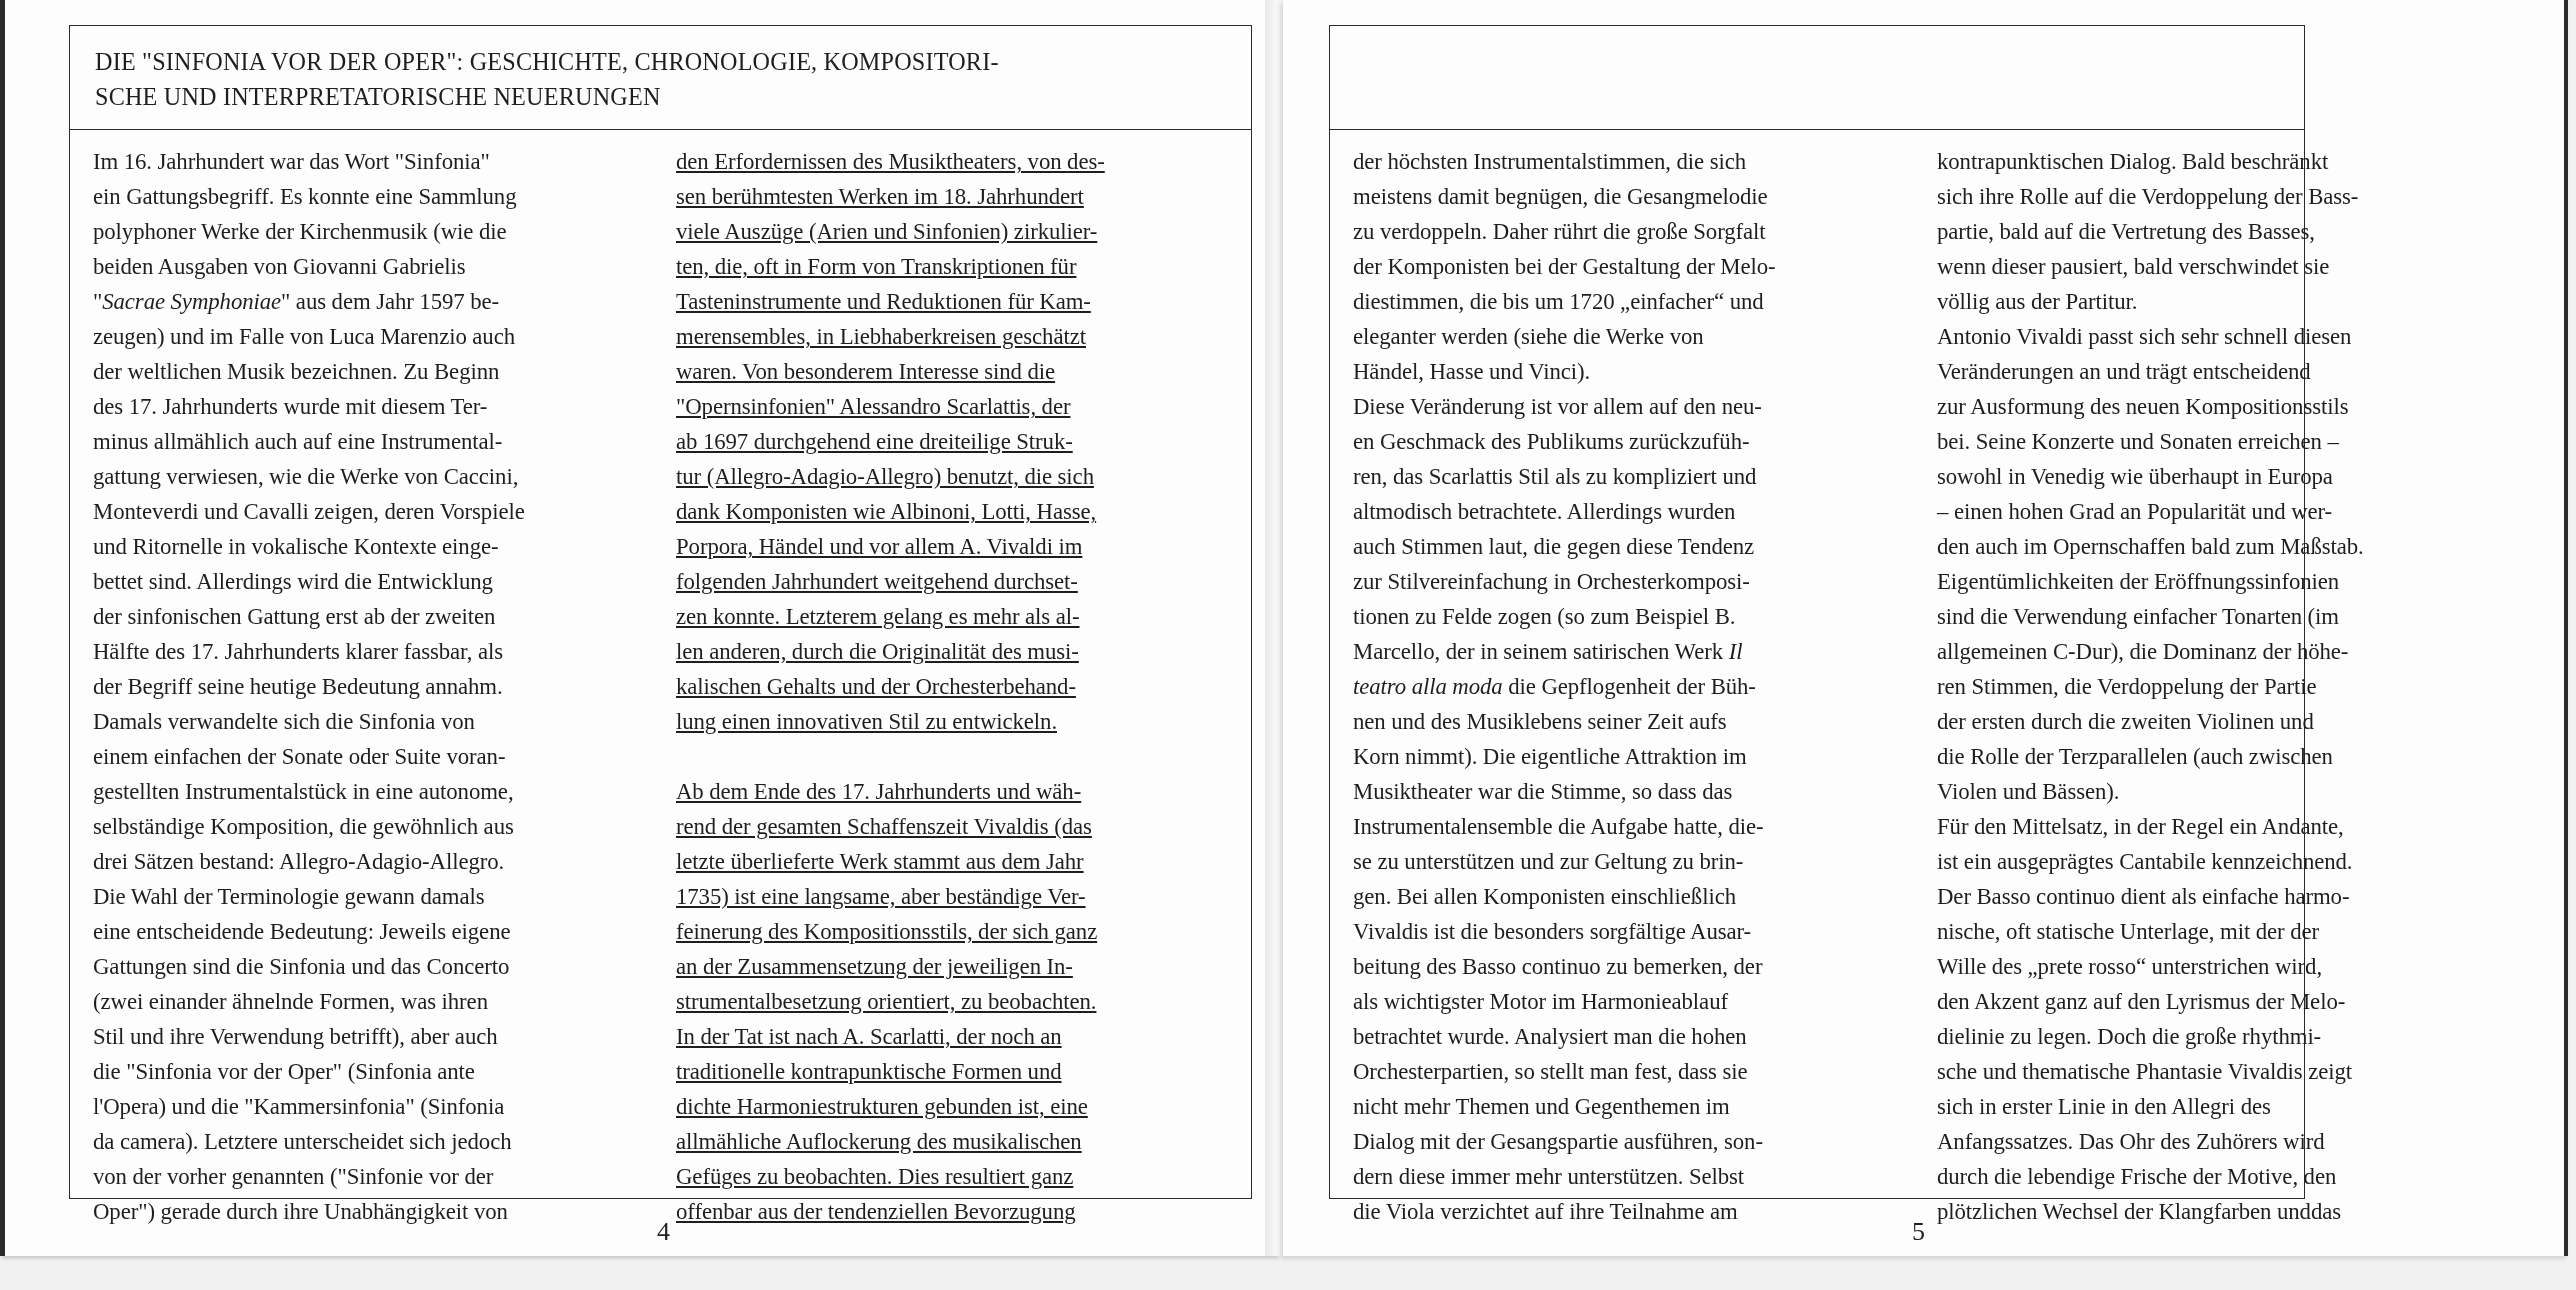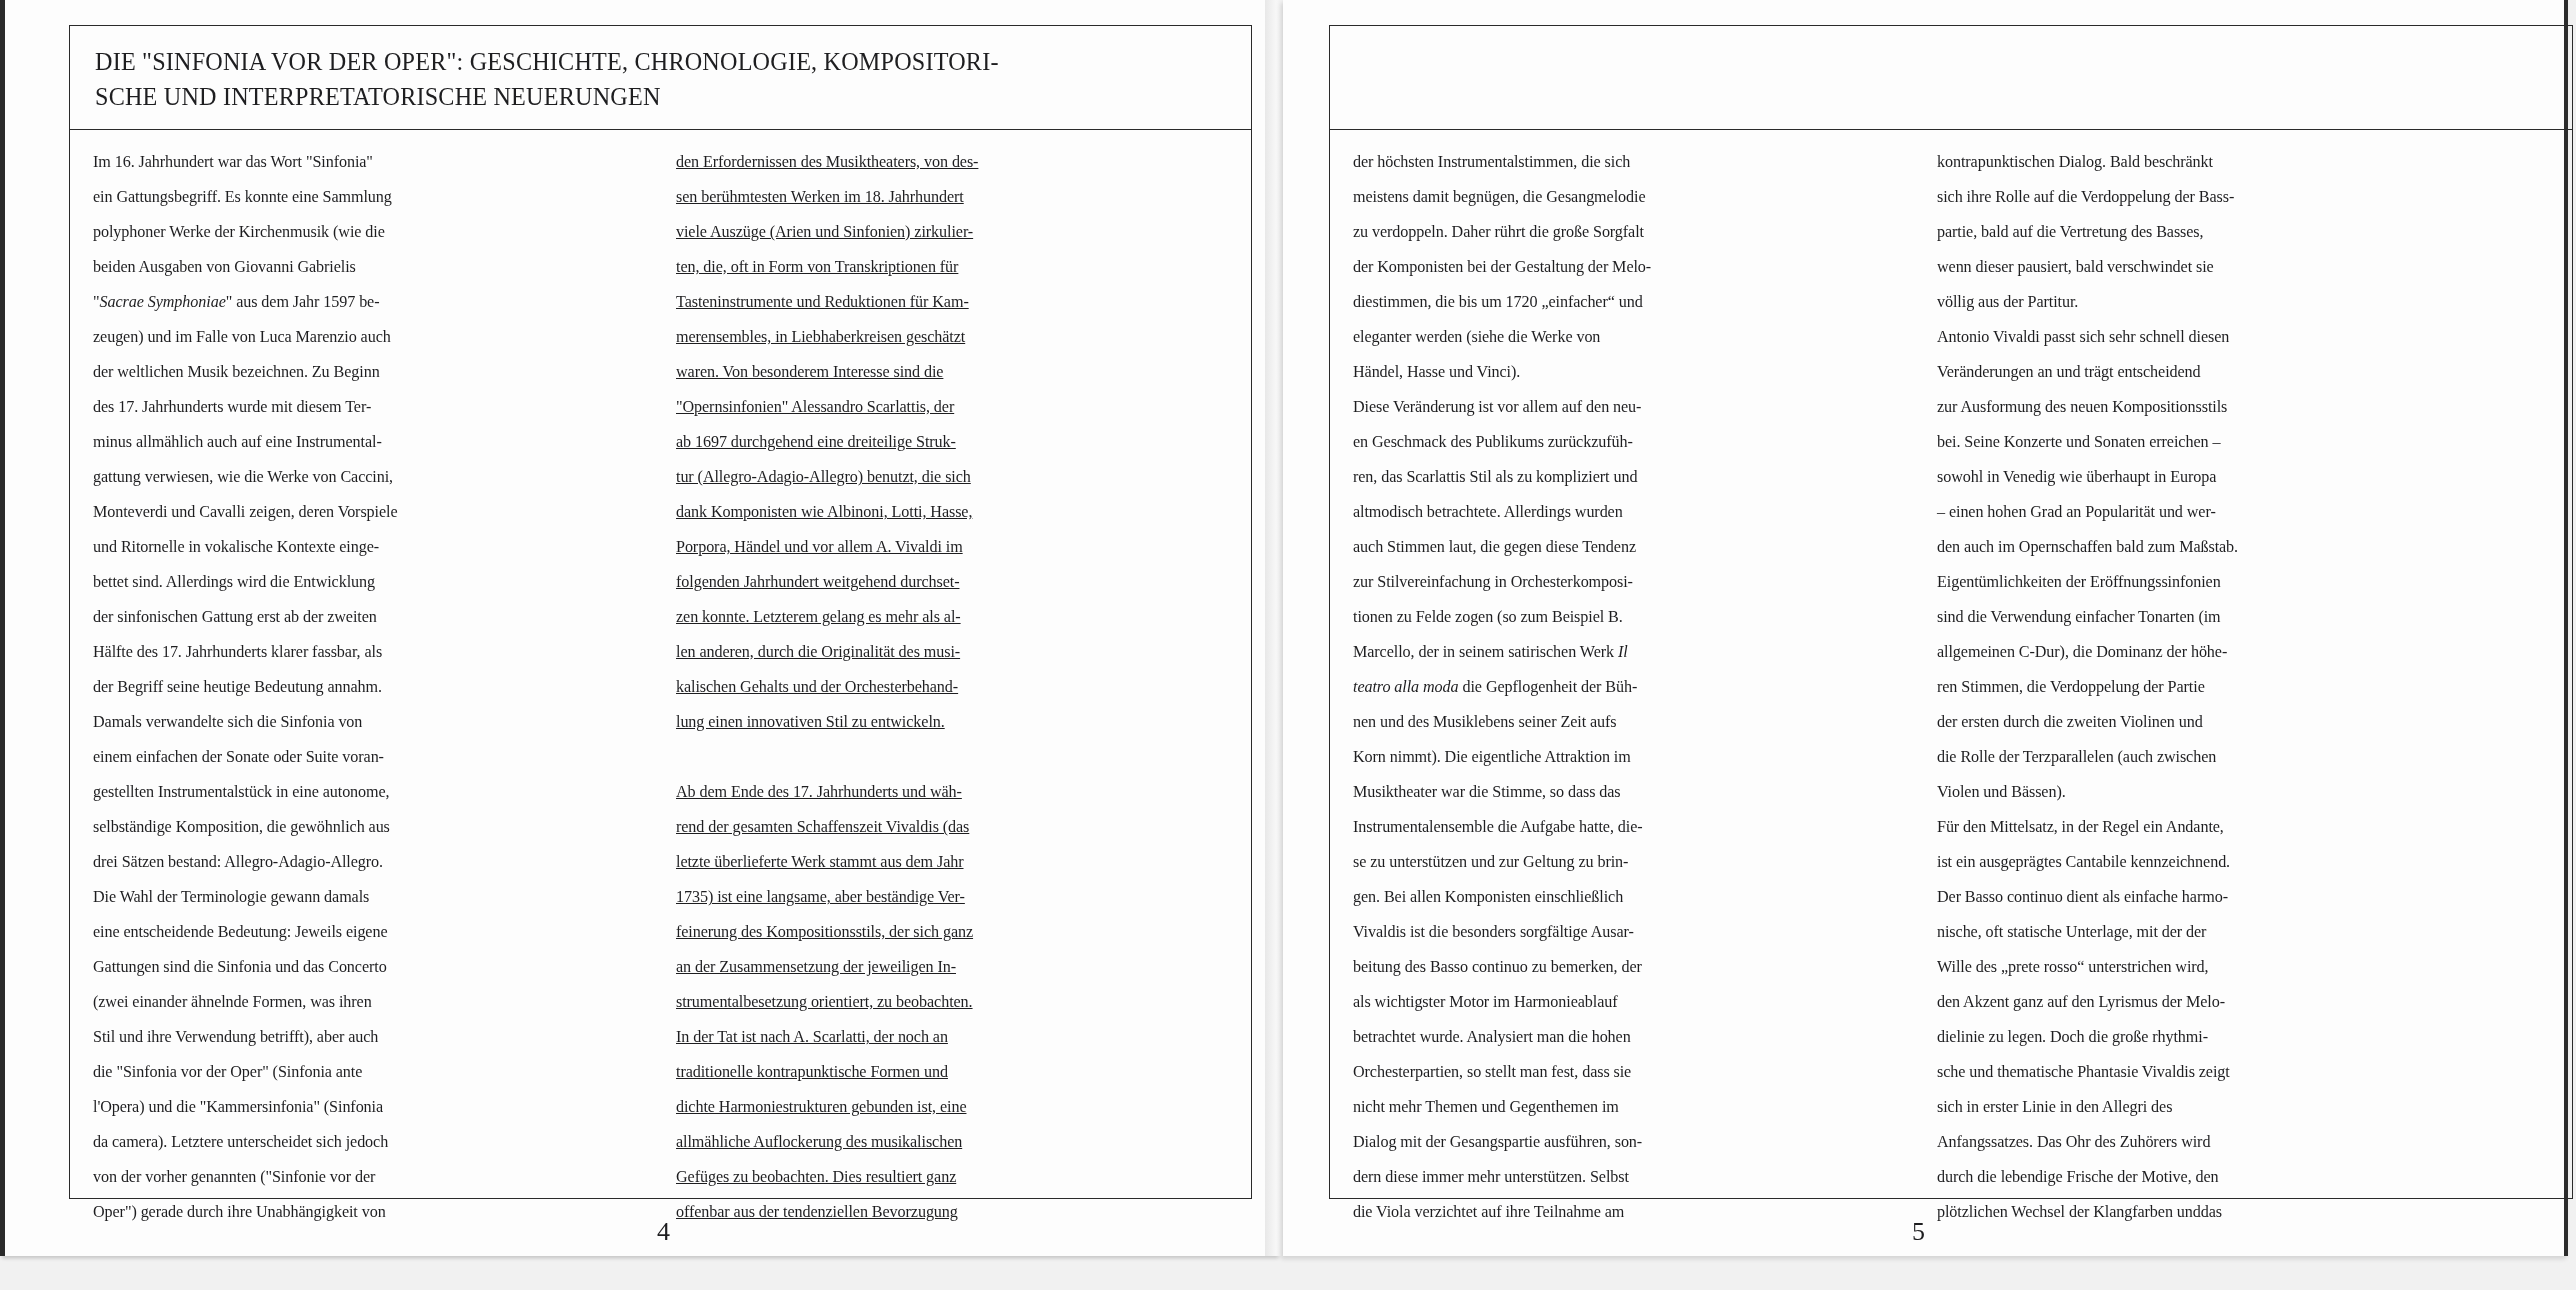--- a/index.html
+++ b/index.html
@@ -16,39 +16,39 @@
   #page-right { left:1283px; width:1281px; height:1256px; border-right:4.5px solid #2b2b2b; box-shadow: -1.8px 2.7px 4.5px rgba(0,0,0,0.12); }
   .gutter-shade {
     position:absolute; top:0; left:1265px; width:27px; height:1256px;
     background:linear-gradient(to right, #e8e8e8, #f7f7f7 40%, #e6e6e6);
   }
   .box {
     position:absolute; top:25px; height:1174px;
     border:1.8px solid #2a2a2a; box-sizing:border-box;
   }
   #page-left .box  { left:64px; width:1183px; }
-  #page-right .box { left:46px; width:1244px; }
+  #page-right .box { left:46px; width:976px; }
   .heading {
     position:absolute; left:0; right:0; top:0; height:104px;
     border-bottom:1.8px solid #2a2a2a; box-sizing:border-box;
     padding:18px 25px 0 25px;
   }
   .heading-text {
     font-family:"Liberation Serif", serif;
     font-size:26px; line-height:35px; letter-spacing:0.2px;
     text-transform:uppercase; font-weight:normal;
     transform:scaleX(0.93); transform-origin:left top;
     width:1230px;
   }
   .columns {
     position:absolute; left:0; right:0; top:104px; bottom:0;
   }
   .col {
     position:absolute; top:14.3px;
-    font-size:17px; line-height:35px;
+    font-size:24px; line-height:35px;
     white-space:pre; letter-spacing:-0.1px;
   }
   #page-left  .col-a { left:23px; }
   #page-left  .col-b { left:606px;text-decoration:underline; }
   #page-right .col-a { left:23px; }
   #page-right .col-b { left:607px; }
   .line { display:block; height:35px; transform:scaleX(0.95); transform-origin:left center; }
   .line.blank { height:35px; }
   .it { font-style:italic; }
   .page-number {

